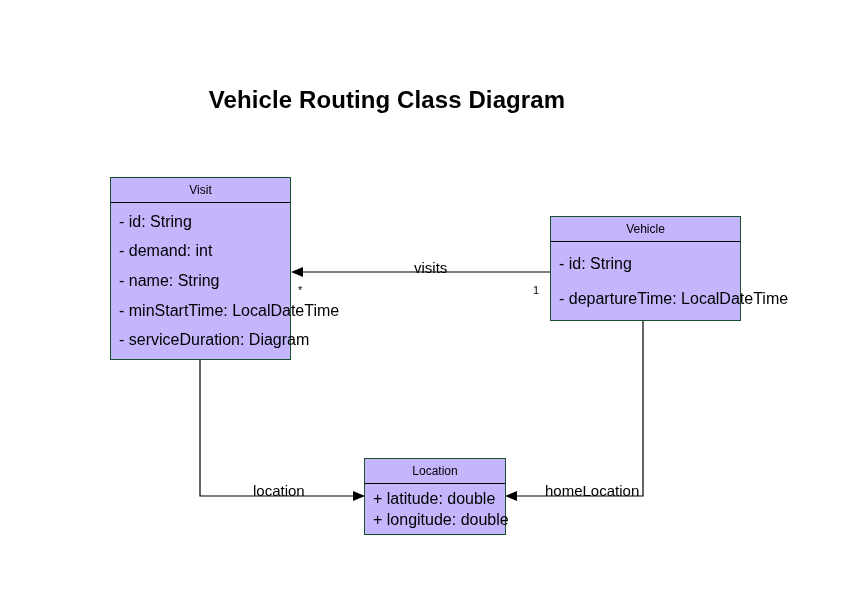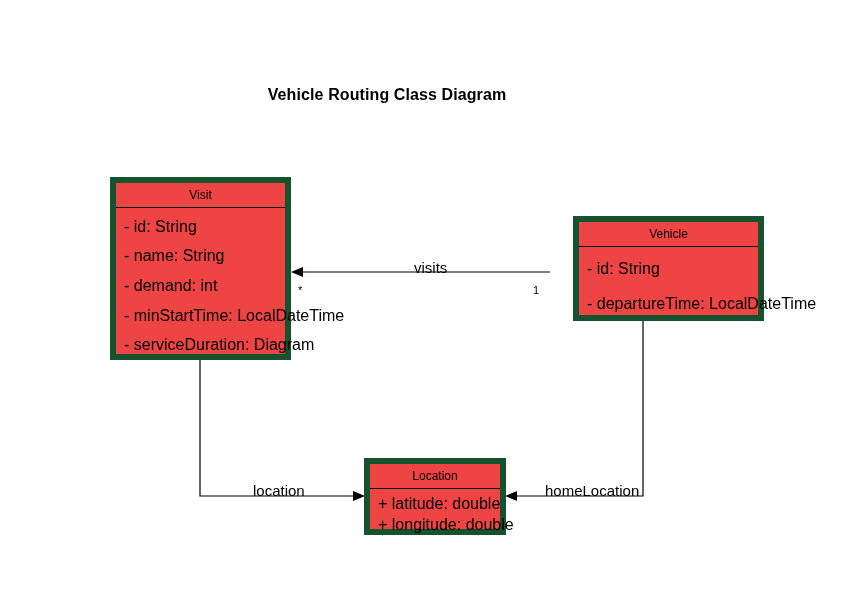--- a/index.html
+++ b/index.html
@@ -17,32 +17,32 @@
     height: 600px;
     background: #ffffff;
     overflow: hidden;
   }
   #diagram-title {
     position: absolute;
     left: 0;
     top: 86px;
     width: 774px;
     text-align: center;
-    font-size: 16px;
+    font-size: 24px;
     font-weight: bold;
     color: #000000;
     letter-spacing: 0.1px;
   }
 
   
   .uml-class {
     position: absolute;
     box-sizing: border-box;
-    background: #ef4444;
-    border: 6px solid #14532d;
+    background: #c4b5fd;
+    border: 1px solid #14532d;
   }
   .uml-class-name {
     box-sizing: border-box;
     width: 100%;
     text-align: center;
     font-size: 12px;
     color: #000000;
     border-bottom: 1px solid #000000;
     display: flex;
     align-items: center;
@@ -62,21 +62,21 @@
     padding-left: 8px;
     white-space: nowrap;
     line-height: 14px;
   }
 
   
   #class-visit      { left: 110px; top: 177px; width: 181px; height: 183px; }
   #class-visit   .uml-class-name { height: 25px; }
   #class-visit   .uml-attrs     { height: 156px; }
 
-  #class-vehicle    { left: 550px; top: 216px; width: 191px; height: 105px; margin-left: 23px; }
+  #class-vehicle    { left: 550px; top: 216px; width: 191px; height: 105px; }
   #class-vehicle .uml-class-name { height: 25px; }
   #class-vehicle .uml-attrs     { height: 78px; }
 
   #class-location   { left: 364px; top: 458px; width: 142px; height: 77px; }
   #class-location.uml-class > .uml-class-name { height: 25px; }
   #class-location .uml-attrs    { height: 50px; }
 
   
   #edges {
     position: absolute;
@@ -147,22 +147,22 @@
   <div class="multiplicity" id="mult-vehicle-end">1</div>
 
   <div class="edge-label" id="label-location">location</div>
 
   <div class="edge-label" id="label-homelocation">homeLocation</div>
 
   <div class="uml-class" id="class-visit">
     <div class="uml-class-name">Visit</div>
     <div class="uml-attrs">
       <div class="uml-attr">- id: String</div>
+      <div class="uml-attr">- demand: int</div>
       <div class="uml-attr">- name: String</div>
-      <div class="uml-attr">- demand: int</div>
       <div class="uml-attr">- minStartTime: LocalDateTime</div>
       <div class="uml-attr">- serviceDuration: Diagram</div>
     </div>
   </div>
 
   <div class="uml-class" id="class-vehicle">
     <div class="uml-class-name">Vehicle</div>
     <div class="uml-attrs">
       <div class="uml-attr">- id: String</div>
       <div class="uml-attr">- departureTime: LocalDateTime</div>

